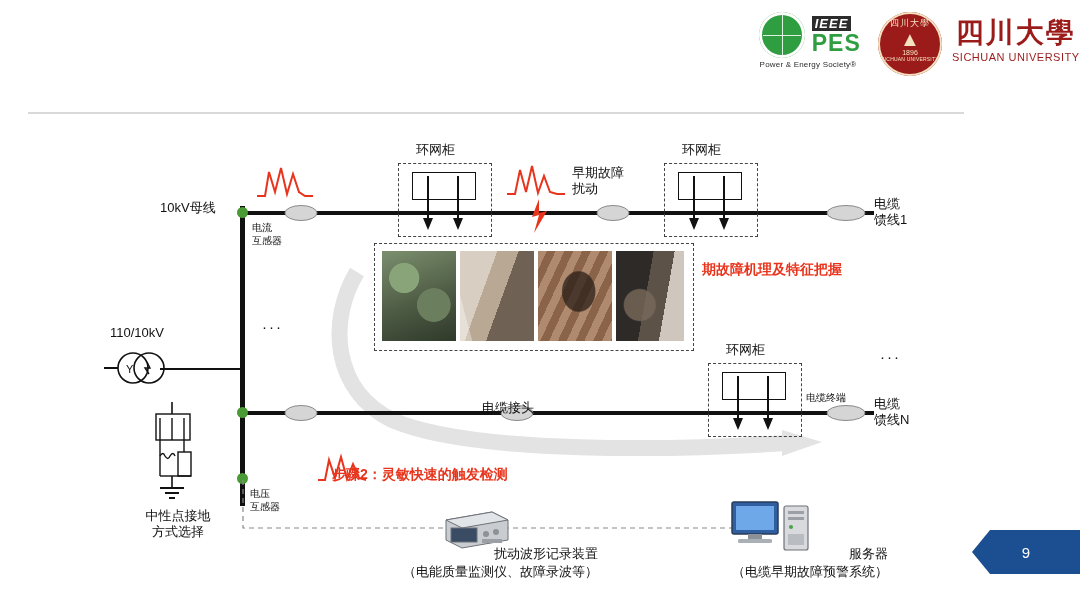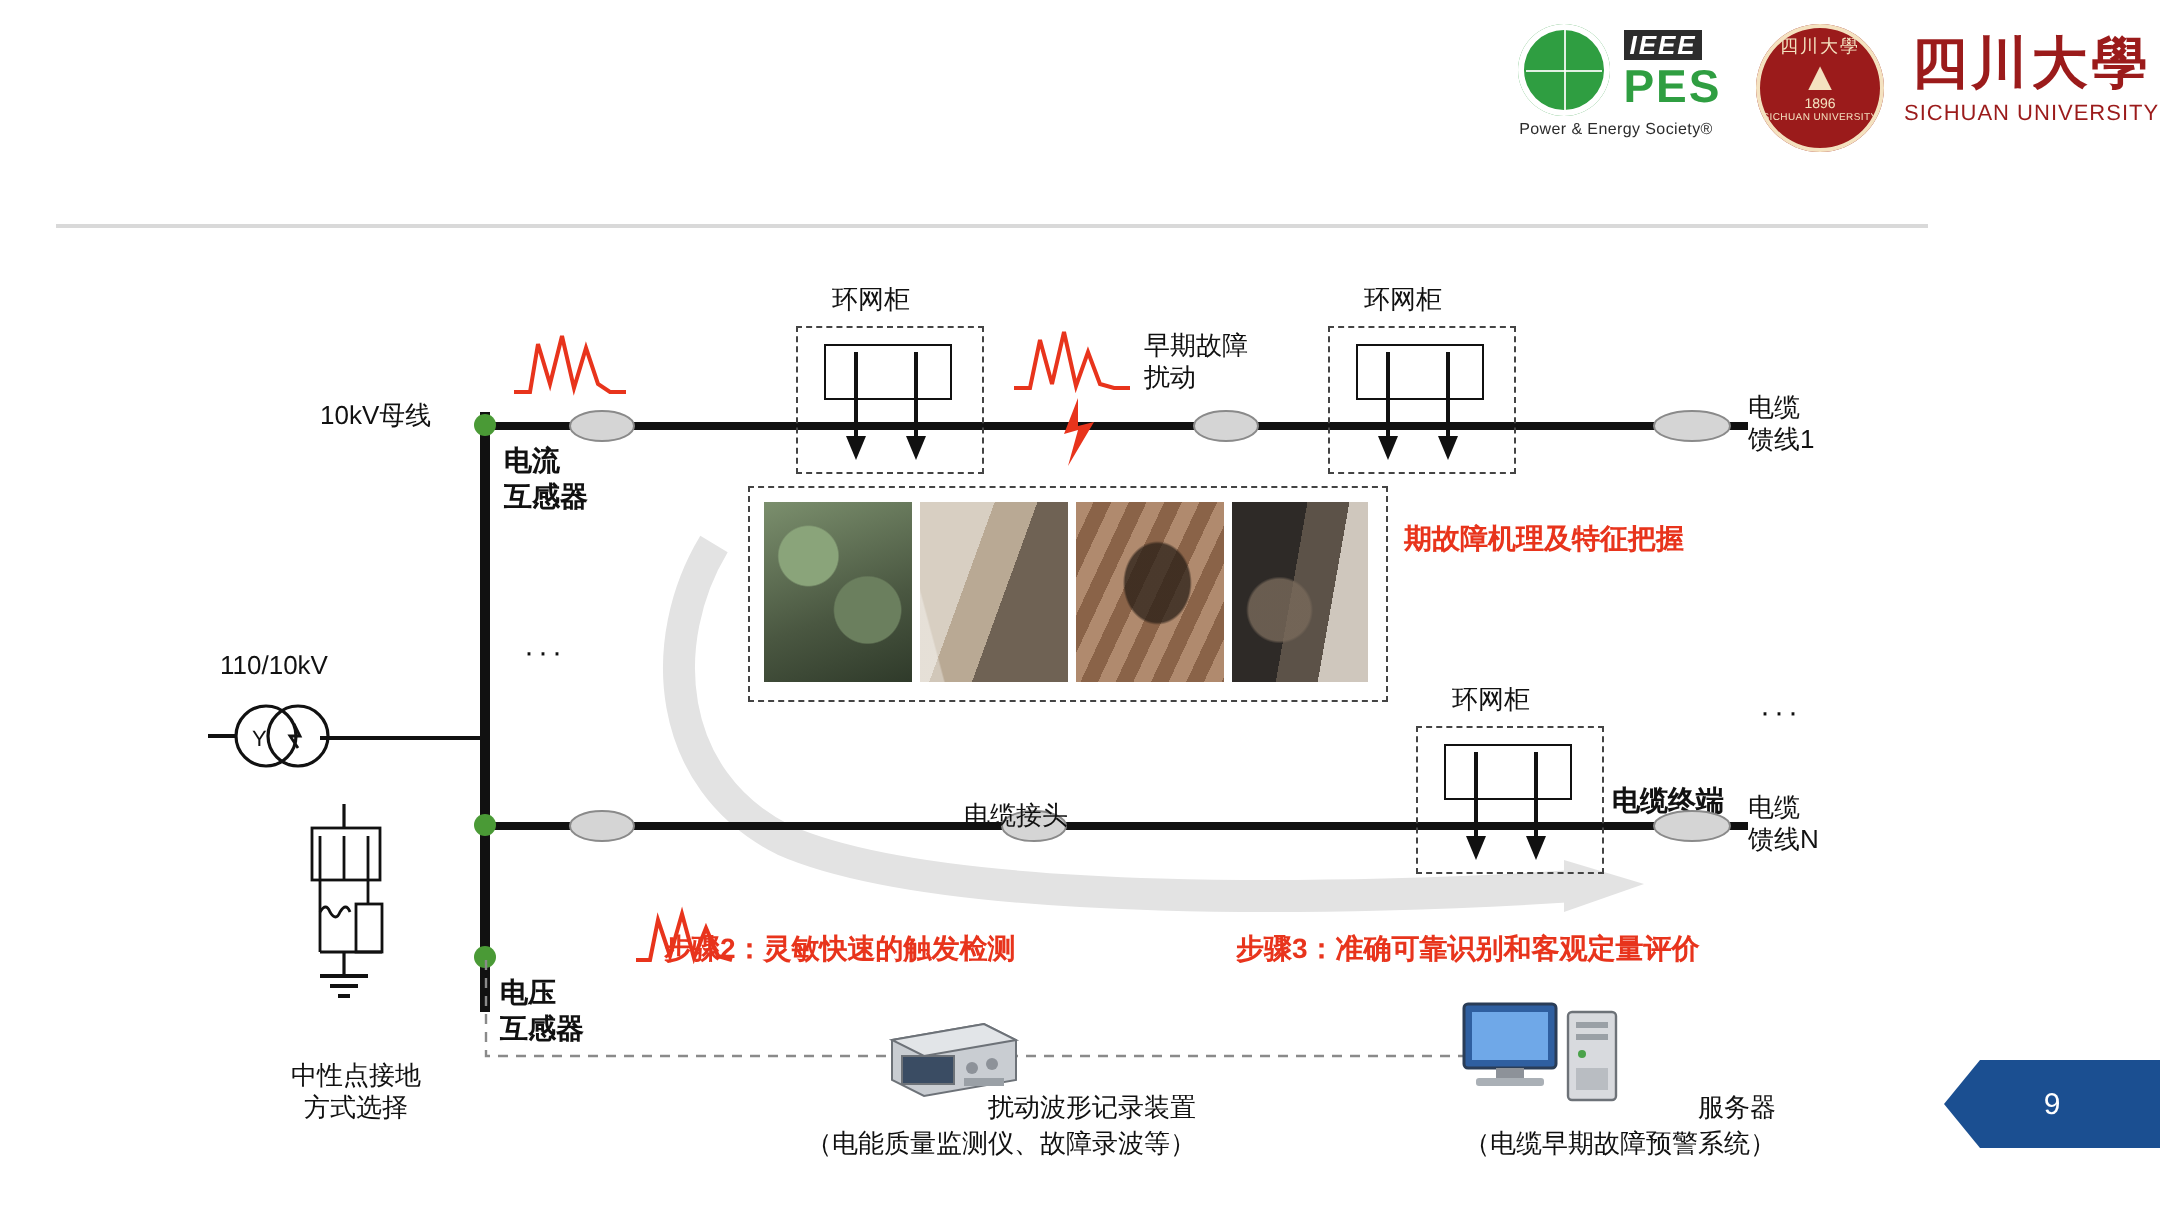--- a/index.html
+++ b/index.html
@@ -190,27 +190,27 @@
     border-radius: 50%;
     background: #4a9a36;
   }
   .lbl {
     position: absolute;
     font-size: 13px;
     color: #111111;
     white-space: nowrap;
     line-height: 1.25;
   }
-  .lbl.sm { font-size: 14px; font-weight: bold; }
+  .lbl.sm { font-size: 10px; }
   .lbl.red {
     color: #e8341c;
     font-weight: bold;
     font-size: 14px;
   }
-  .lbl.center { text-align: center; margin-top: 22px; }
+  .lbl.center { text-align: center; }
 
   .photo {
     position: absolute;
     background: #6e6257;
     overflow: hidden;
   }
   .photo .g {
     position: absolute;
     inset: 0;
   }
@@ -442,21 +442,20 @@
   <svg style="position:absolute;left:230px;top:470px;" width="620" height="80" viewBox="0 0 620 80">
     <path d="M13,10 L13,58 L230,58" fill="none" stroke="#8a8a8a" stroke-width="1.2" stroke-dasharray="5,4"></path>
     <path d="M265,58 L520,58 L520,40" fill="none" stroke="#8a8a8a" stroke-width="1.2" stroke-dasharray="5,4"></path>
   </svg>
 
   <svg style="position:absolute;left:316px;top:452px;" width="54" height="34" viewBox="0 0 54 34">
     <path d="M2,28 L9,28 L13,8 L19,26 L25,5 L31,27 L37,12 L43,26 L50,28" fill="none" stroke="#e8341c" stroke-width="2"></path>
   </svg>
 
   <div class="lbl red" style="left:332px; top:466px;">步骤2：灵敏快速的触发检测</div>
-  <div class="lbl red" style="left:618px; top:466px;">步骤3：准确可靠识别和客观定量评价</div>
 
   <svg style="position:absolute;left:440px;top:506px;" width="72" height="48" viewBox="0 0 72 48">
     <polygon points="6,14 52,6 68,14 68,34 22,42 6,34" fill="#c9cdd2" stroke="#6d7278" stroke-width="1"></polygon>
     <polygon points="6,14 52,6 68,14 22,22" fill="#e2e5e8" stroke="#6d7278" stroke-width="1"></polygon>
     <rect x="11" y="22" width="26" height="14" fill="#3a4c63" stroke="#6d7278" stroke-width="1"></rect>
     <circle cx="46" cy="28" r="3" fill="#8d9299"></circle>
     <circle cx="56" cy="26" r="3" fill="#8d9299"></circle>
     <rect x="42" y="33" width="20" height="4" fill="#9aa0a6"></rect>
   </svg>
   <div class="cap" style="left:368px; top:545px; width:230px;">

